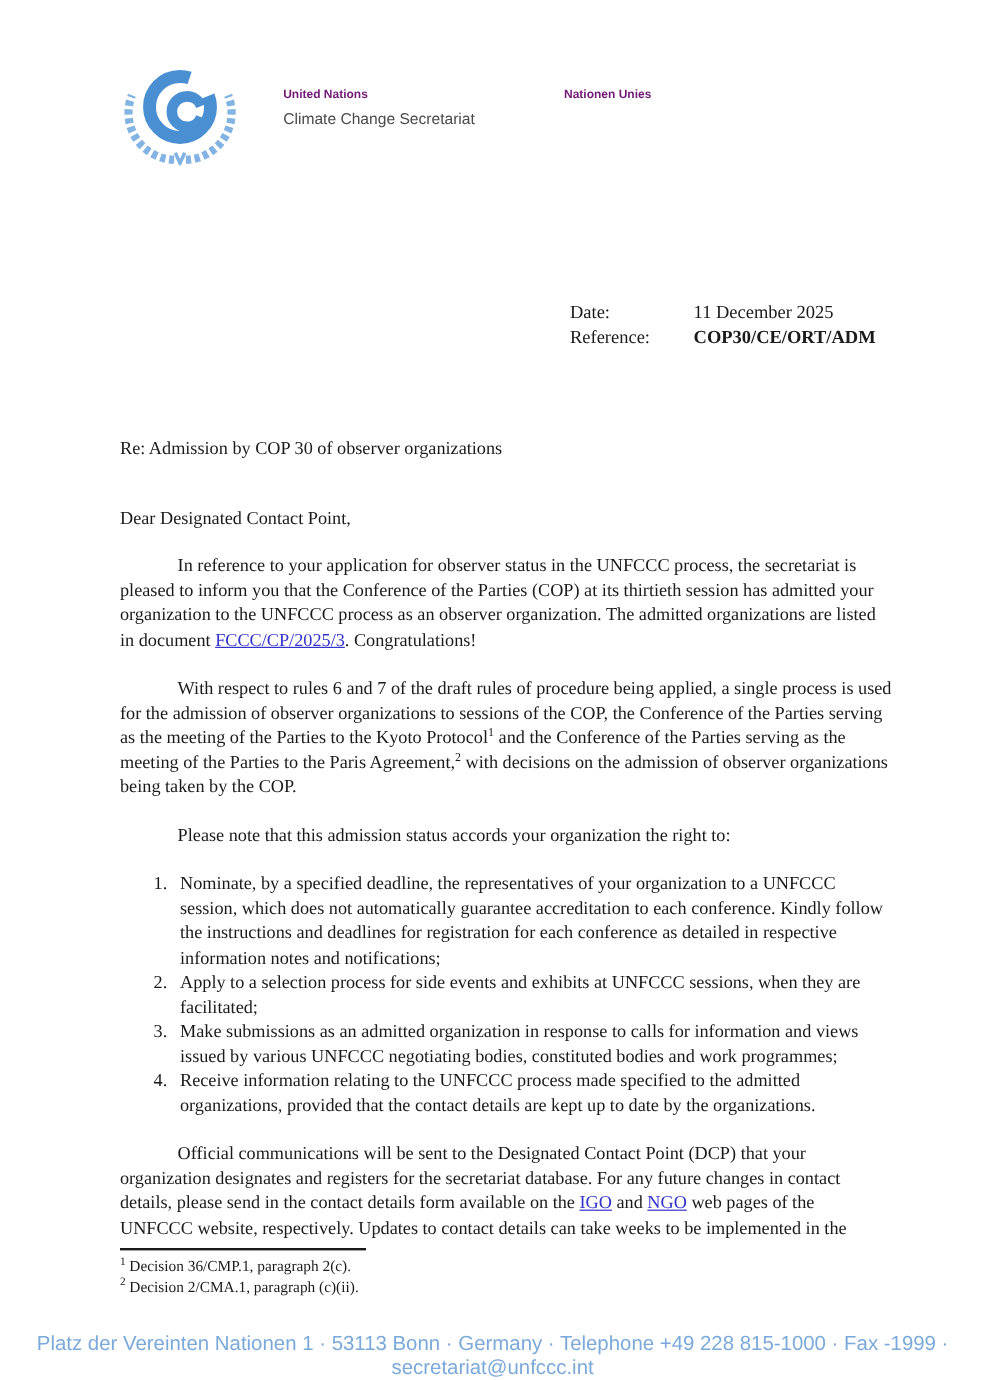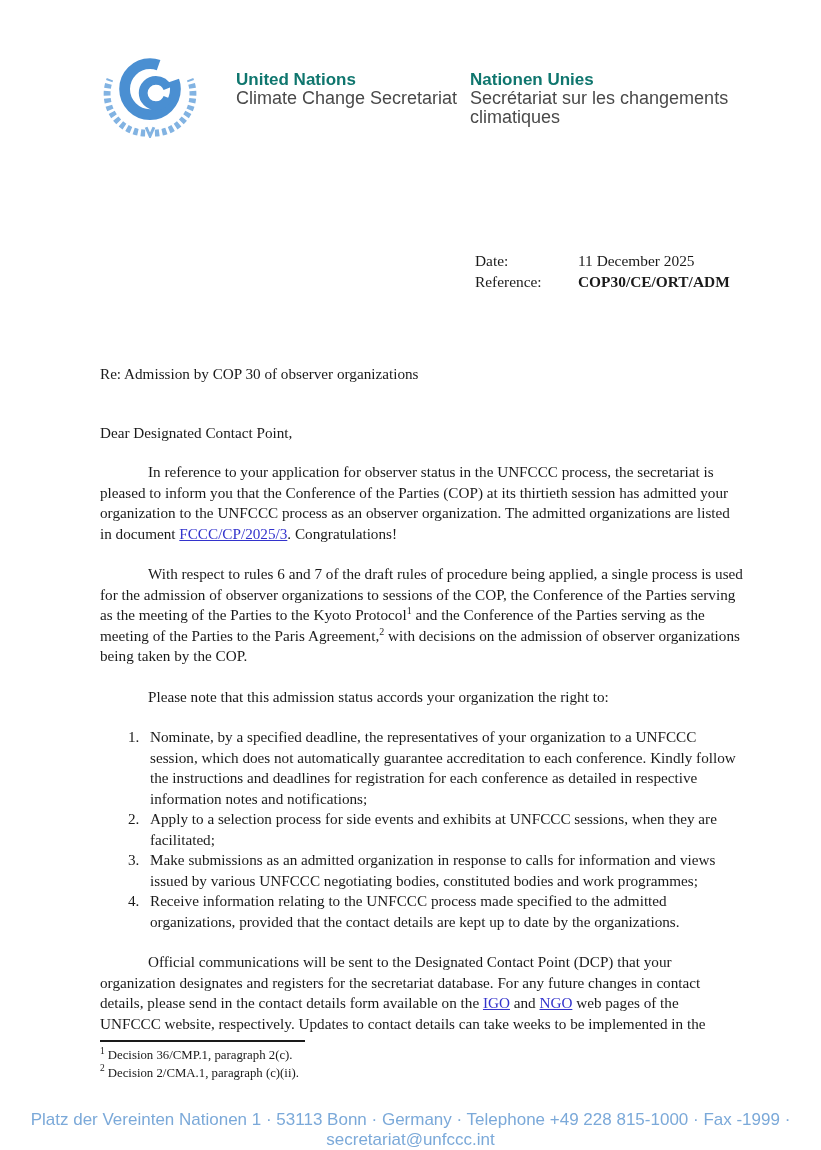--- a/index.html
+++ b/index.html
@@ -12,22 +12,22 @@
     font-family:"Liberation Serif", serif;
     color:#1a1a1a;
     overflow:hidden;
   }
   
   .letterhead{position:absolute;top:0;left:0;width:100%;height:140px;}
   .logo{position:absolute;left:99px;top:50px;width:104px;height:88px;}
   .lh-col{position:absolute;top:70px;font-family:"Liberation Sans", sans-serif;}
   .lh-en{left:236px;}
   .lh-fr{left:470px;}
-  .lh-title{font-size:17px;font-weight:bold;color:#0f766e;line-height:19px;}
-  .lh-sub{font-size:18px;color:#4a4a4a;line-height:19px;}
+  .lh-title{font-size:10px;font-weight:bold;color:#701a75;line-height:19px;}
+  .lh-sub{font-size:13px;color:#4a4a4a;line-height:19px;}
   
   .meta{position:absolute;left:475px;top:251px;font-size:15.4px;line-height:20.5px;}
   .meta-label{display:inline-block;width:103px;}
   .meta-ref{font-weight:bold;}
   
   .body{position:absolute;left:100px;top:364px;width:643px;font-size:15.2px;line-height:20.5px;text-align:left;}
   .body p{margin:0;}
   .subject{margin-bottom:38px !important;}
   .salutation{margin-bottom:19px !important;}
   .para{margin-bottom:20px !important;}
@@ -67,21 +67,20 @@
       <circle cx="49" cy="40" r="26" fill="none" stroke="#4a8fd2" stroke-width="11" pathLength="100" stroke-dasharray="86 14" stroke-dashoffset="5.5"></circle>
 
       <circle cx="55" cy="44" r="13" fill="none" stroke="#4a8fd2" stroke-width="9" pathLength="100" stroke-dasharray="88 12" stroke-dashoffset="94"></circle>
     </svg>
     <div class="lh-col lh-en">
       <div class="lh-title">United Nations</div>
       <div class="lh-sub">Climate Change Secretariat</div>
     </div>
     <div class="lh-col lh-fr">
       <div class="lh-title">Nationen Unies</div>
-      <div class="lh-sub">Secrétariat sur les changements climatiques</div>
     </div>
   </header>
 
   <section class="meta">
     <div>
       <span class="meta-label">Date:</span><span>11 December 2025</span>
     </div>
     <div>
       <span class="meta-label">Reference:</span><span class="meta-ref">COP30/CE/ORT/ADM</span>
     </div>

